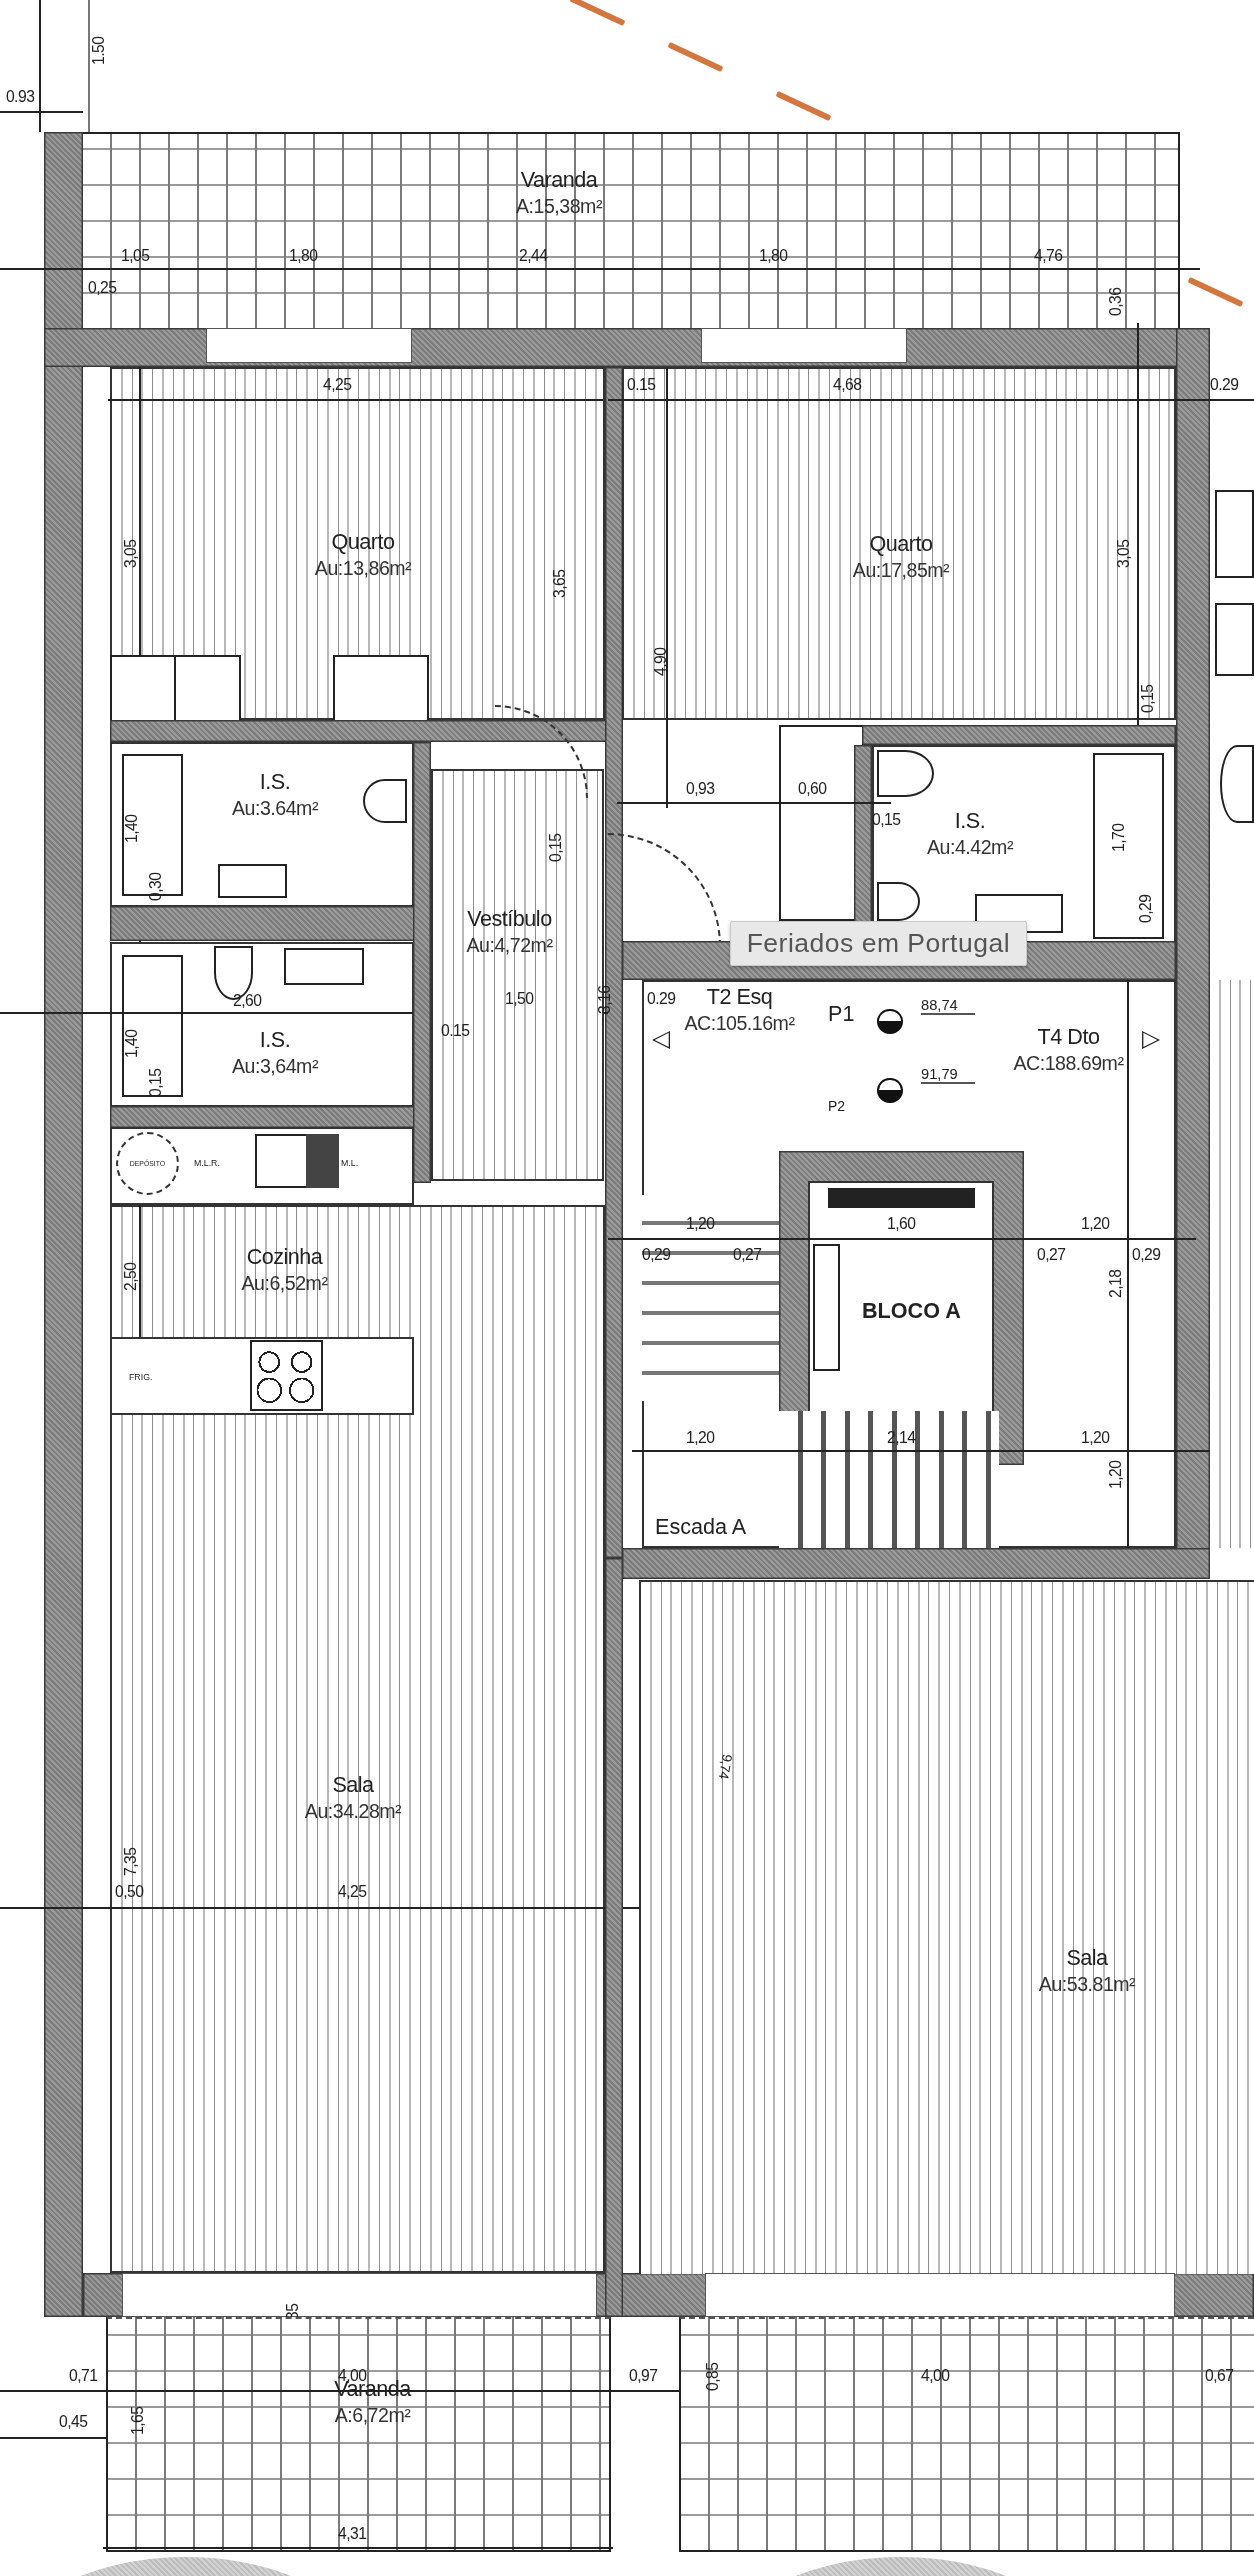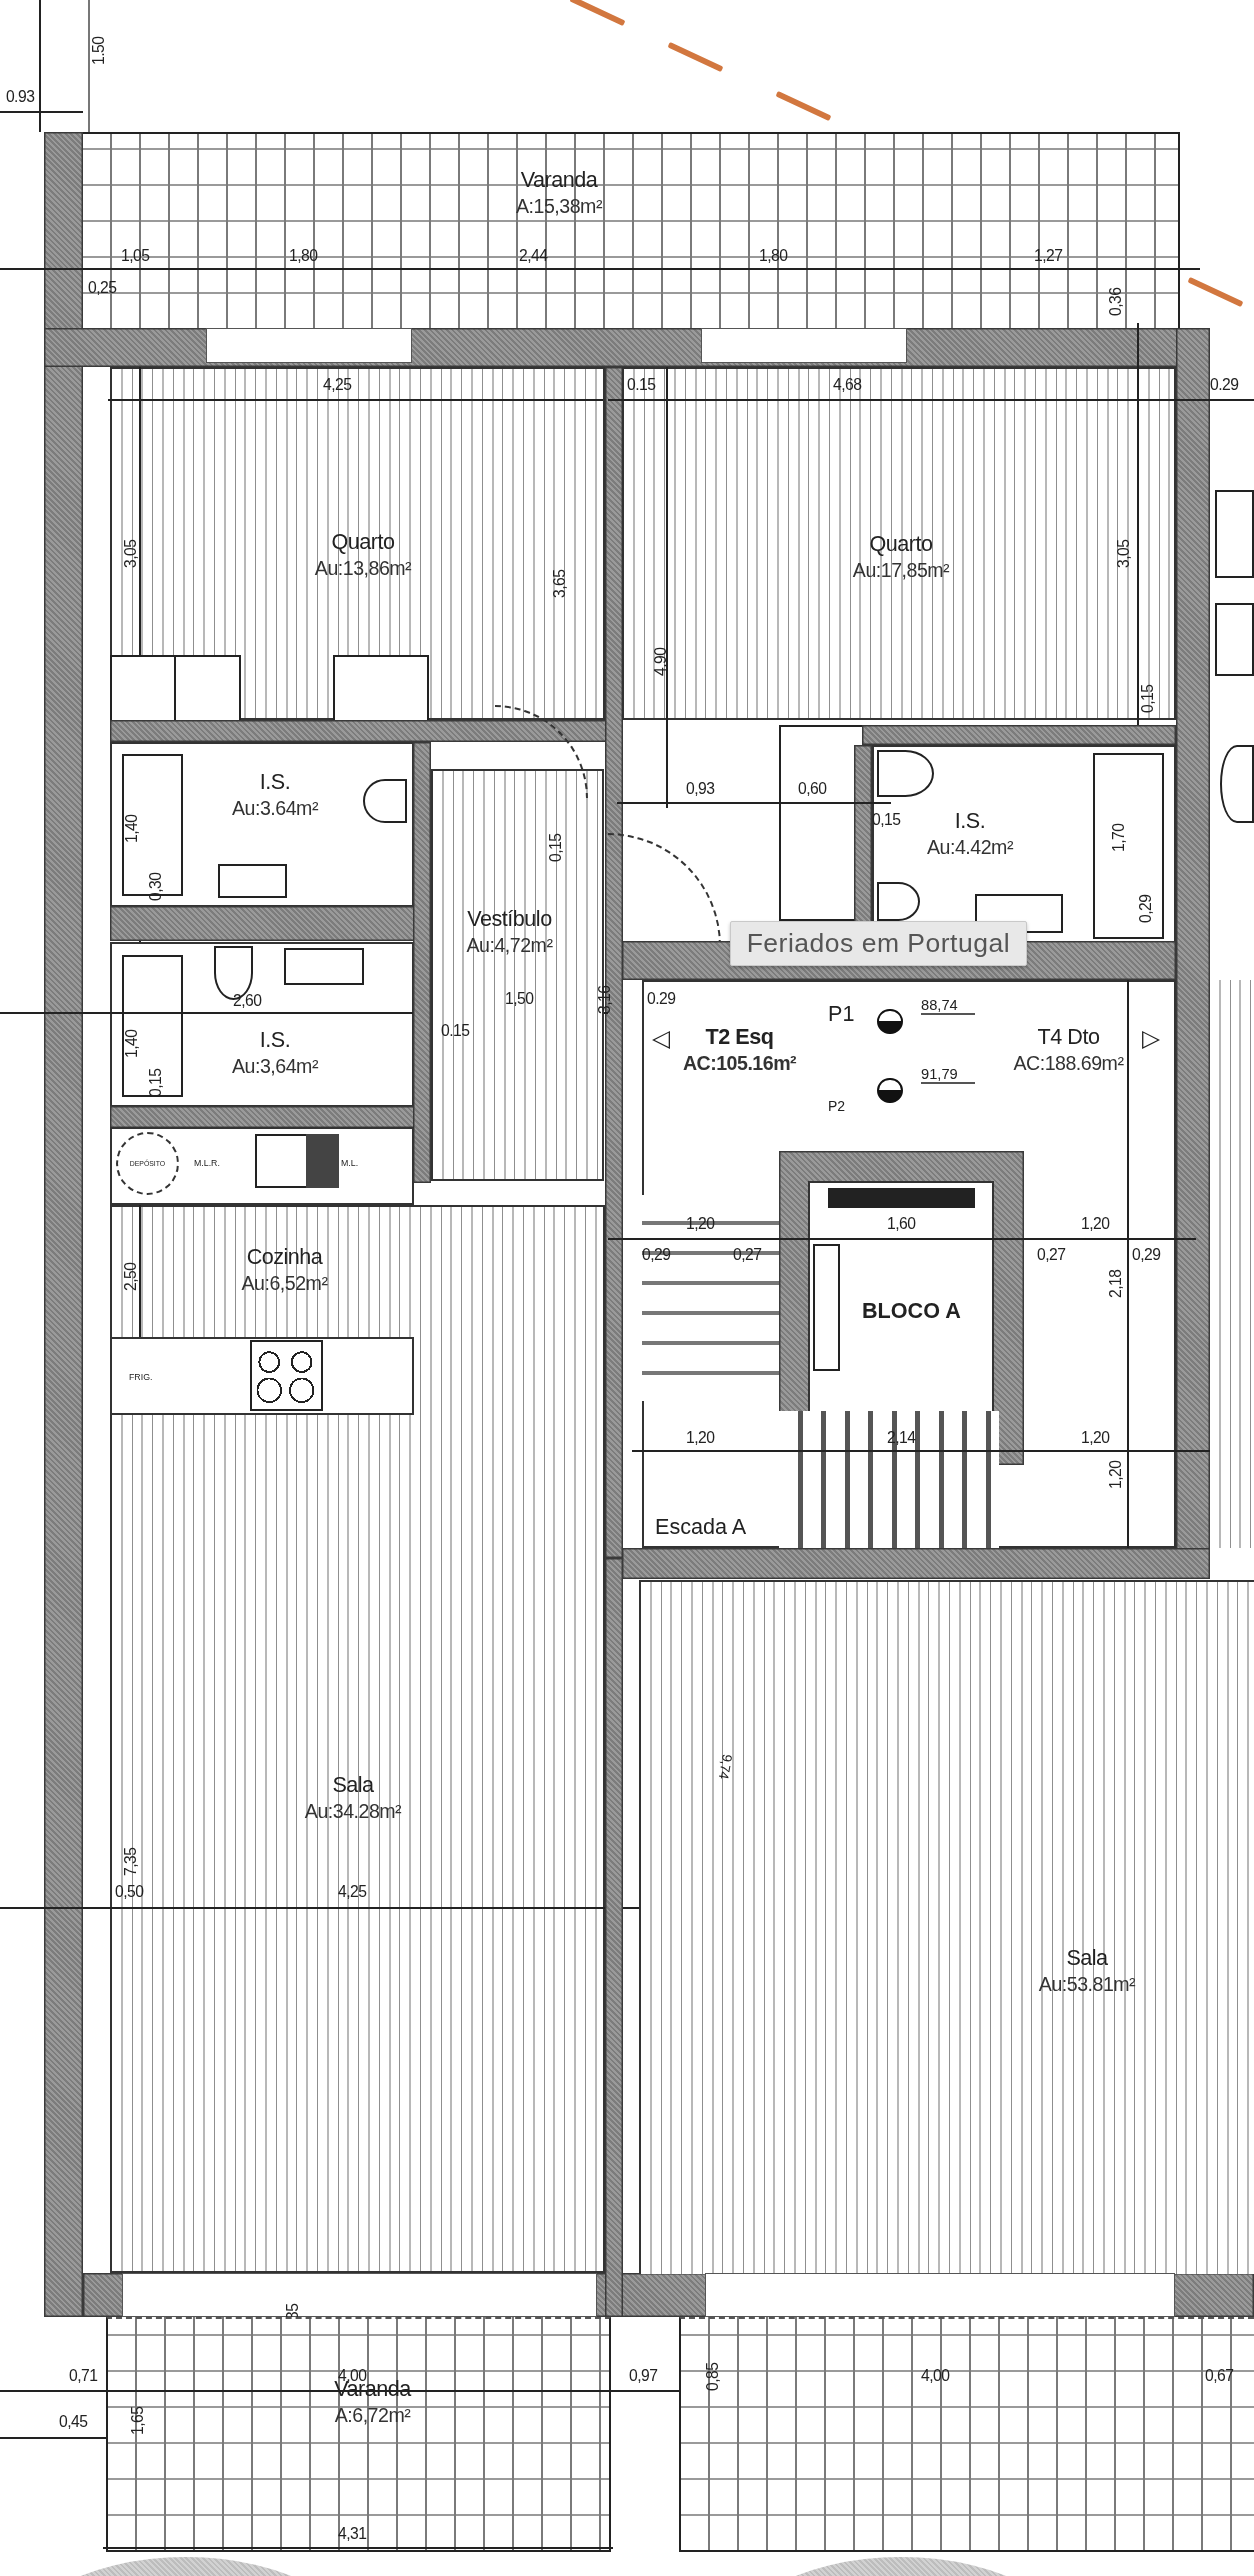--- a/index.html
+++ b/index.html
@@ -63,21 +63,21 @@
 <div class="floor-grid" style="left:83px;top:132px;width:1097px;height:196px;border-top:2.9px solid #222;border-right:2.9px solid #222;box-sizing:border-box;"></div>
 <div class="label" style="left:451px;top:167px;width:216px;">
   <span>Varanda</span>
   <span class="area">A:15,38m²</span>
 </div>
 <div class="hline" style="left:0;top:268px;width:1200px;"></div>
 <div class="dim" style="left:121px;top:247px;">1,05</div>
 <div class="dim" style="left:289px;top:247px;">1,80</div>
 <div class="dim" style="left:519px;top:247px;">2,44</div>
 <div class="dim" style="left:759px;top:247px;">1,80</div>
-<div class="dim" style="left:1034px;top:247px;">1,27</div>
+<div class="dim" style="left:1034px;top:247px;">4,76</div>
 <div class="dim" style="left:88px;top:279px;">0,25</div>
 <div class="dim v" style="left:1107px;top:316px;">0,36</div>
 <div class="window" style="left:206px;top:328px;width:206px;height:35px;"></div>
 <div class="window" style="left:701px;top:328px;width:206px;height:35px;"></div>
 
 <div class="floor-v" style="left:110px;top:367px;width:495px;height:353px;border:2px solid #333;box-sizing:border-box;"></div>
 <div class="label" style="left:265px;top:529px;width:196px;">
   <span>Quarto</span>
   <span class="area">Au:13,86m²</span>
 </div>
@@ -164,21 +164,21 @@
 <div class="dim" style="left:686px;top:780px;">0,93</div>
 <div class="dim" style="left:798px;top:780px;">0,60</div>
 <div class="dim" style="left:872px;top:811px;">0,15</div>
 <div class="dim v" style="left:1110px;top:852px;">1,70</div>
 <div class="dim v" style="left:1137px;top:923px;">0,29</div>
 
 <div class="wall" style="left:622px;top:941px;width:554px;height:39px;"></div>
 <div class="room-plain" style="left:642px;top:980px;width:534px;height:568px;"></div>
 <div class="dim" style="left:647px;top:990px;">0.29</div>
 <div class="abs" style="left:652px;top:1024px;font-size:23.5px;">◁</div>
-<div class="label" style="left:666px;top:1024px;width:147px;font-weight:bold;">
+<div class="label" style="left:666px;top:984px;width:147px;">
   <span>T2 Esq</span>
   <span class="area">AC:105.16m²</span>
 </div>
 <div class="abs" style="left:1142px;top:1024px;font-size:23.5px;">▷</div>
 <div class="label" style="left:990px;top:1024px;width:157px;">
   <span>T4 Dto</span>
   <span class="area">AC:188.69m²</span>
 </div>
 
 <div class="abs" style="left:828px;top:1001px;">

